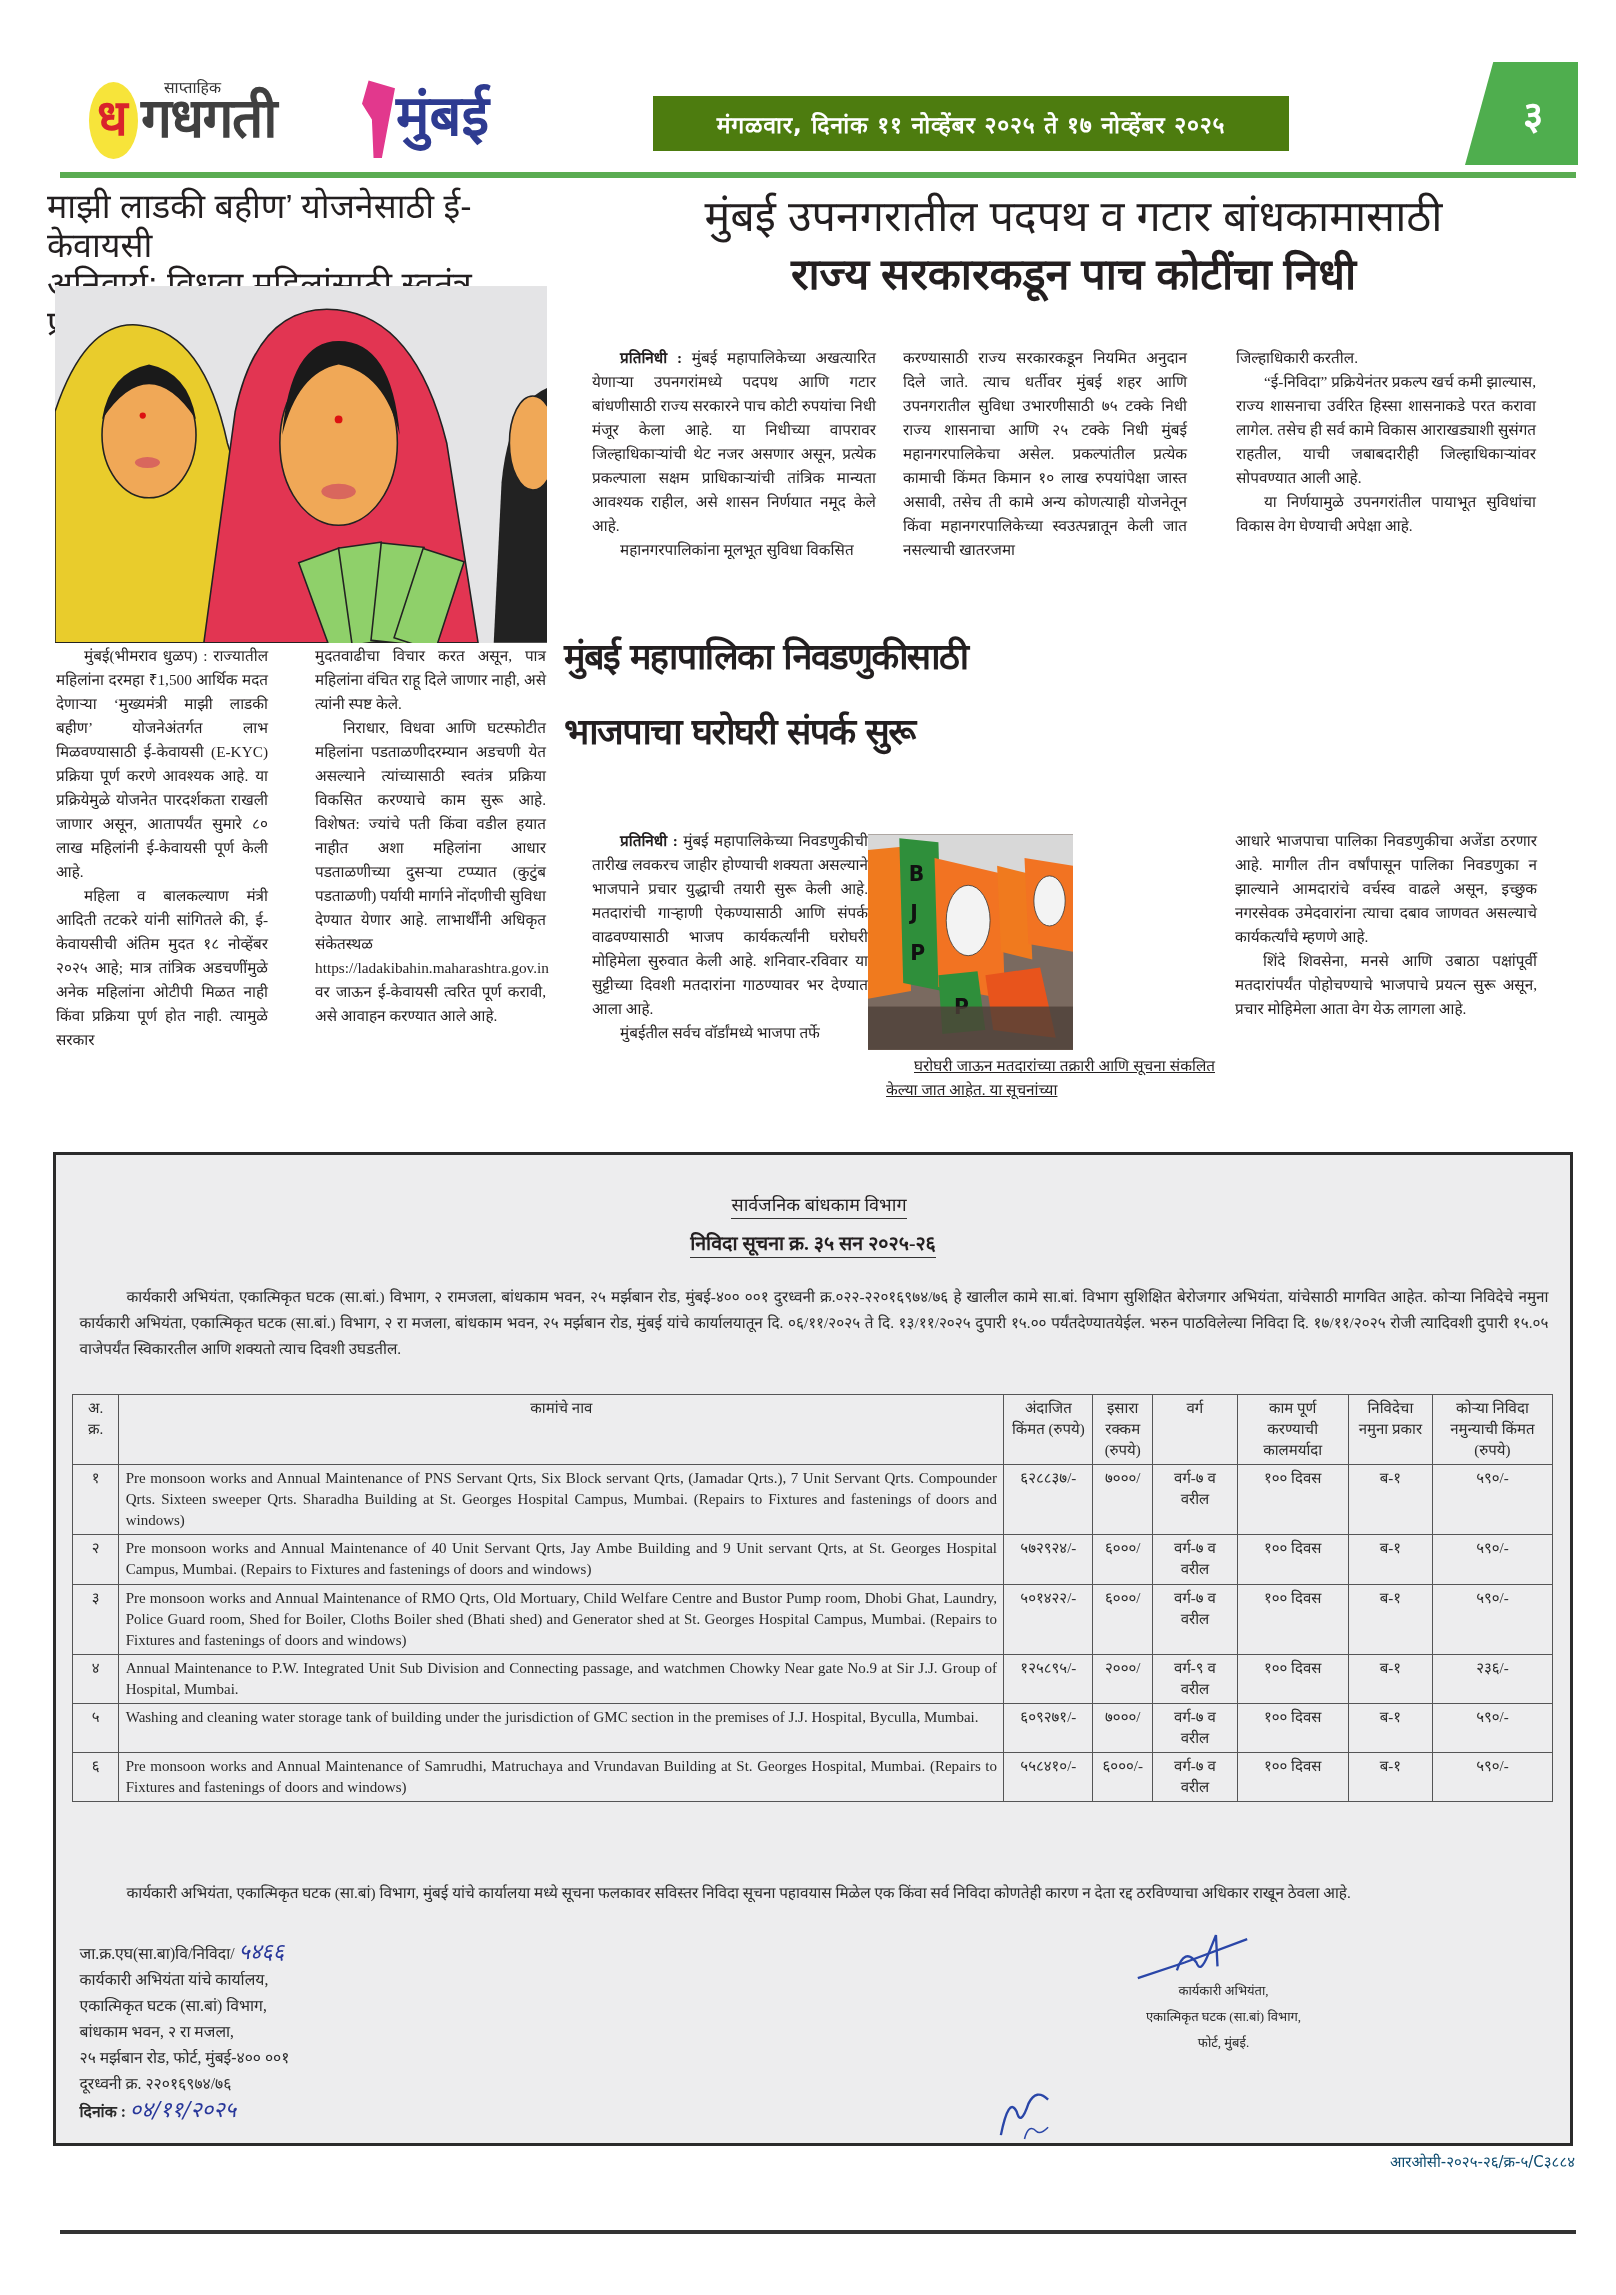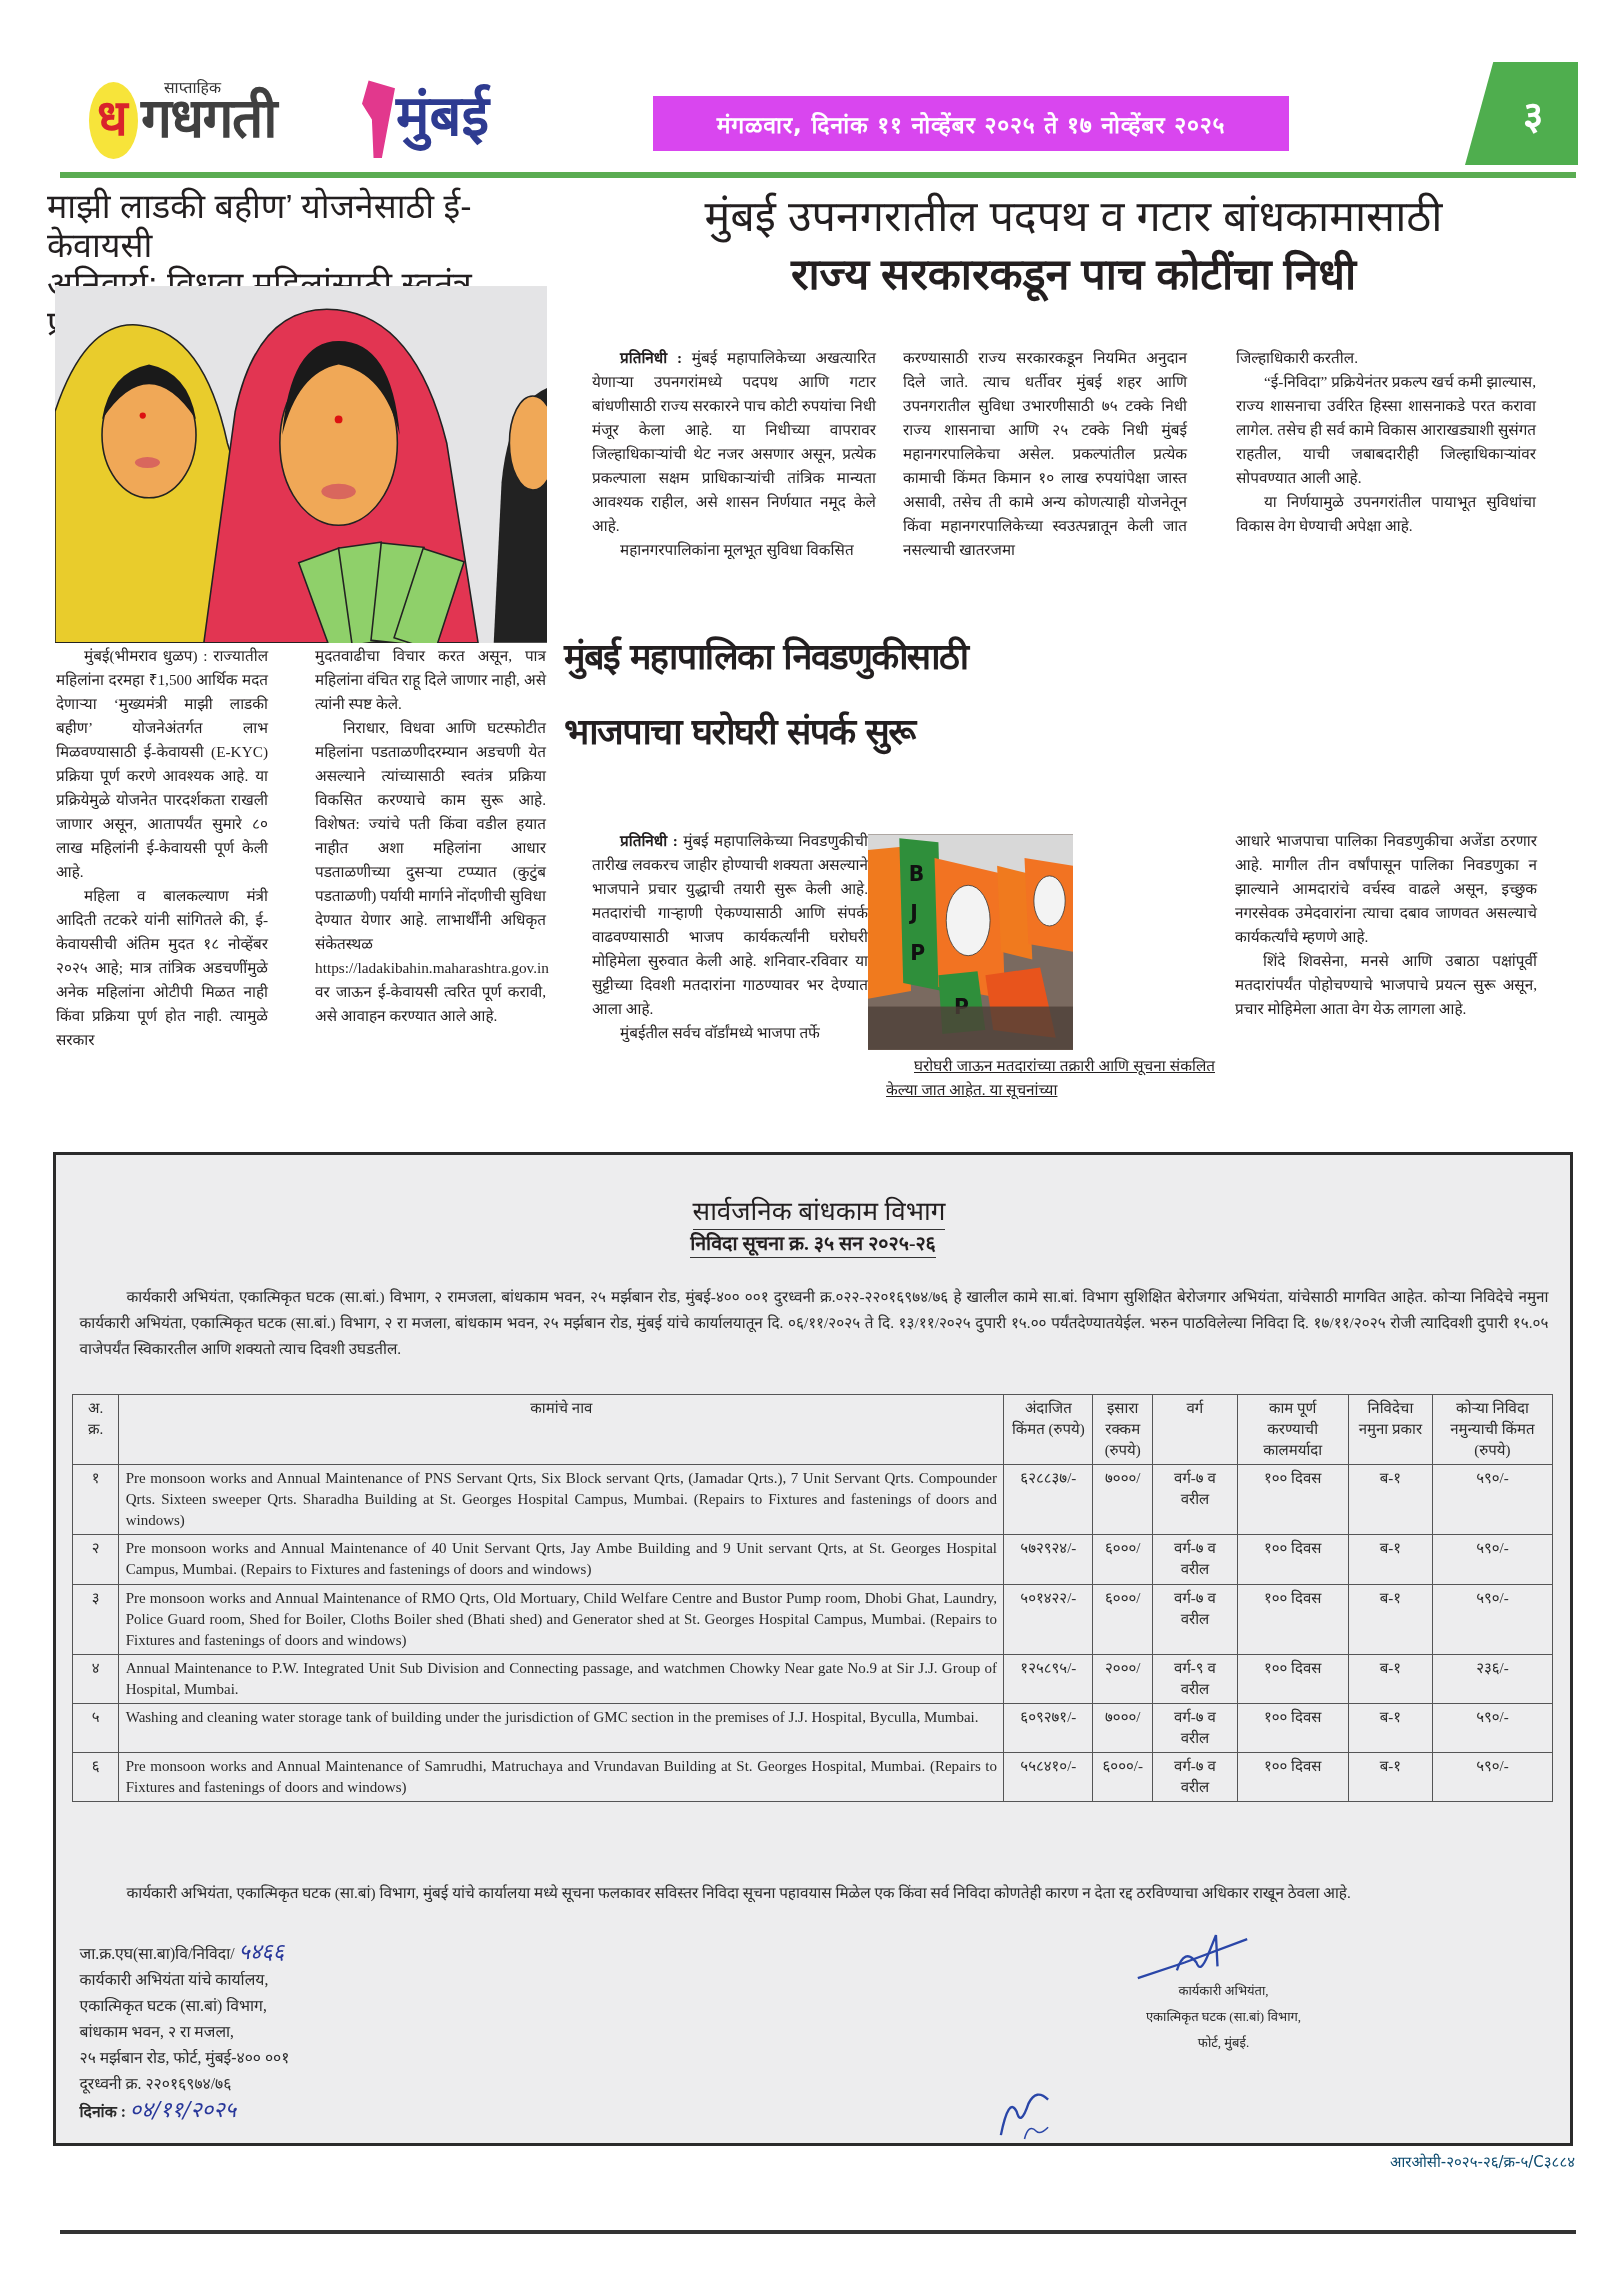--- a/index.html
+++ b/index.html
@@ -8,21 +8,21 @@
 
   
   .masthead { position: absolute; left: 0; top: 0; width: 1617px; height: 180px; }
   .logo { position: absolute; left: 86px; top: 71px; width: 470px; height: 98px; }
   .logo-weekly { position: absolute; left: 78px; top: 4.7px; font-size: 15.7px; color: #333; }
   .logo-circle { position: absolute; left: 3.1px; top: 11px; width: 49px; height: 77px; border-radius: 50%; background: #f7e43a; }
   .logo-dha { position: absolute; left: 11px; top: 22px; font-size: 50px; font-weight: bold; color: #d9232b; line-height: 1; }
   .logo-red { position: absolute; left: 55px; top: 20.4px; font-size: 55px; font-weight: bold; color: #404040; line-height: 1; letter-spacing: -1.6px; }
   .logo-hand { position: absolute; left: 276px; top: 9.4px; width: 33px; height: 78px; background: #e2388d; clip-path: polygon(20% 0, 100% 10%, 80% 55%, 60% 100%, 35% 100%, 30% 50%, 0 30%); }
   .logo-blue { position: absolute; left: 310px; top: 17px; font-size: 56px; font-weight: bold; color: #2e3b91; line-height: 1; }
-  .date-banner { position: absolute; left: 653px; top: 96px; width: 636px; height: 55px; background: #d946ef; color: #fff; font-size: 23px; display: flex; align-items: center; justify-content: center; font-weight: bold; letter-spacing: 0.8px; }
+  .date-banner { position: absolute; left: 653px; top: 96px; width: 636px; height: 55px; background: #4d7c0f; color: #fff; font-size: 23px; display: flex; align-items: center; justify-content: center; font-weight: bold; letter-spacing: 0.8px; }
   .page-tab { position: absolute; left: 1465px; top: 62px; width: 113px; height: 103px; background: #4fae4e; clip-path: polygon(25% 0, 100% 0, 100% 100%, 0 100%); color: #fff; font-size: 39px; font-weight: bold; display: flex; align-items: center; justify-content: center; padding-left: 23.5px; }
   .mast-rule { position: absolute; left: 60px; top: 172px; width: 1516px; height: 6.3px; background: #5aac52; }
   .body-text { font-family: "Liberation Serif", serif; font-size: 15.3px; line-height: 24px; text-align: justify; color: #231f20; }
   .body-text p { text-indent: 28px; }
   .body-text p.noindent { text-indent: 0; }
   .byline { font-weight: bold; }
 
   
   .left-head { position: absolute; left: 47px; top: 187px; width: 502px; text-align: left; font-size: 34px; line-height: 39px; font-family: "Liberation Sans", sans-serif; }
   .illustration { position: absolute; left: 55px; top: 286px; width: 492px; height: 357px; background: #e6e6e8; overflow: hidden; }
@@ -38,21 +38,21 @@
   
   .right-head2 { position: absolute; left: 564px; top: 619px; width: 1019px; text-align: left; font-family: "DejaVu Sans", sans-serif; font-weight: bold; font-size: 36px; line-height: 75px; letter-spacing: -1.6px; }
   .r2-col1 { position: absolute; left: 592px; top: 829px; width: 276px; }
   .bjp-photo { position: absolute; left: 867px; top: 834px; width: 204px; height: 216px; overflow: hidden; background: #6b5a50; }
   .r2-cap { position: absolute; left: 886px; top: 1054px; width: 329px; text-decoration: underline; }
   .r2-col3 { position: absolute; left: 1235px; top: 829px; width: 302px; }
 
   
   .notice { position: absolute; left: 53px; top: 1152px; width: 1520px; height: 994px; border: 3.1px solid #2b2b2b; background: #ededee; }
   .notice-title { position: absolute; left: 0; width: 100%; text-align: center; font-family: "Liberation Serif", serif; }
-  .nt1 { top: 37px; font-size: 26px; padding-left: 12px; }
+  .nt1 { top: 37px; font-size: 18px; padding-left: 12px; }
   .nt1 span, .nt2 span { border-bottom: 1.6px solid #333; padding-bottom: 3.1px; }
   .nt2 { top: 74px; font-size: 19.6px; font-weight: bold; }
   .notice-para { position: absolute; left: 23.5px; width: 1469px; font-family: "Liberation Serif", serif; font-size: 15.3px; line-height: 26px; text-align: justify; color: #2a2a2a; text-indent: 47px; }
   .np1 { top: 129px; }
   .tender-table { position: absolute; left: 15.7px; top: 239px; width: 1481px; border-collapse: collapse; font-family: "Liberation Serif", serif; font-size: 15px; color: #2a2a2a; }
   .tender-table th, .tender-table td { border: 1.2px solid #555; padding: 3.1px 6.3px; vertical-align: top; line-height: 21px; }
   .tender-table th { font-weight: normal; text-align: center; }
   .tender-table td.c { text-align: center; }
   .tender-table td.desc { text-align: justify; }
   .np2 { top: 725px; }

